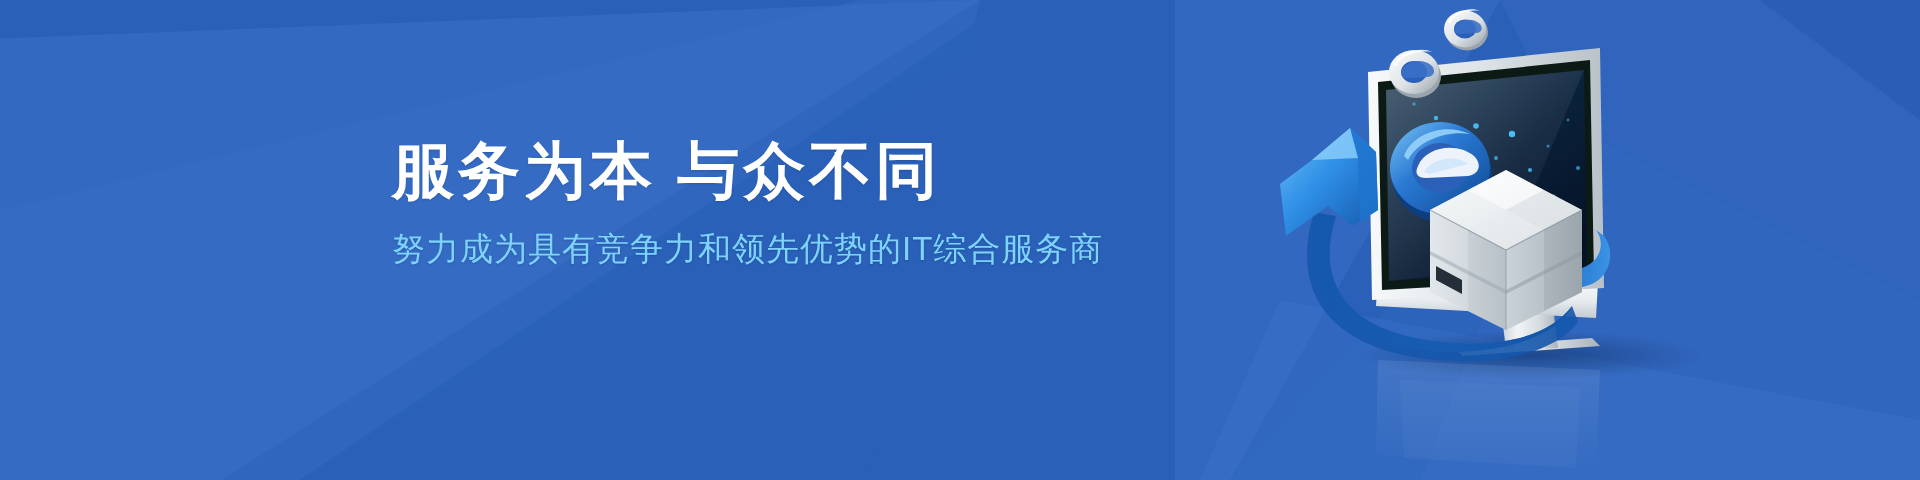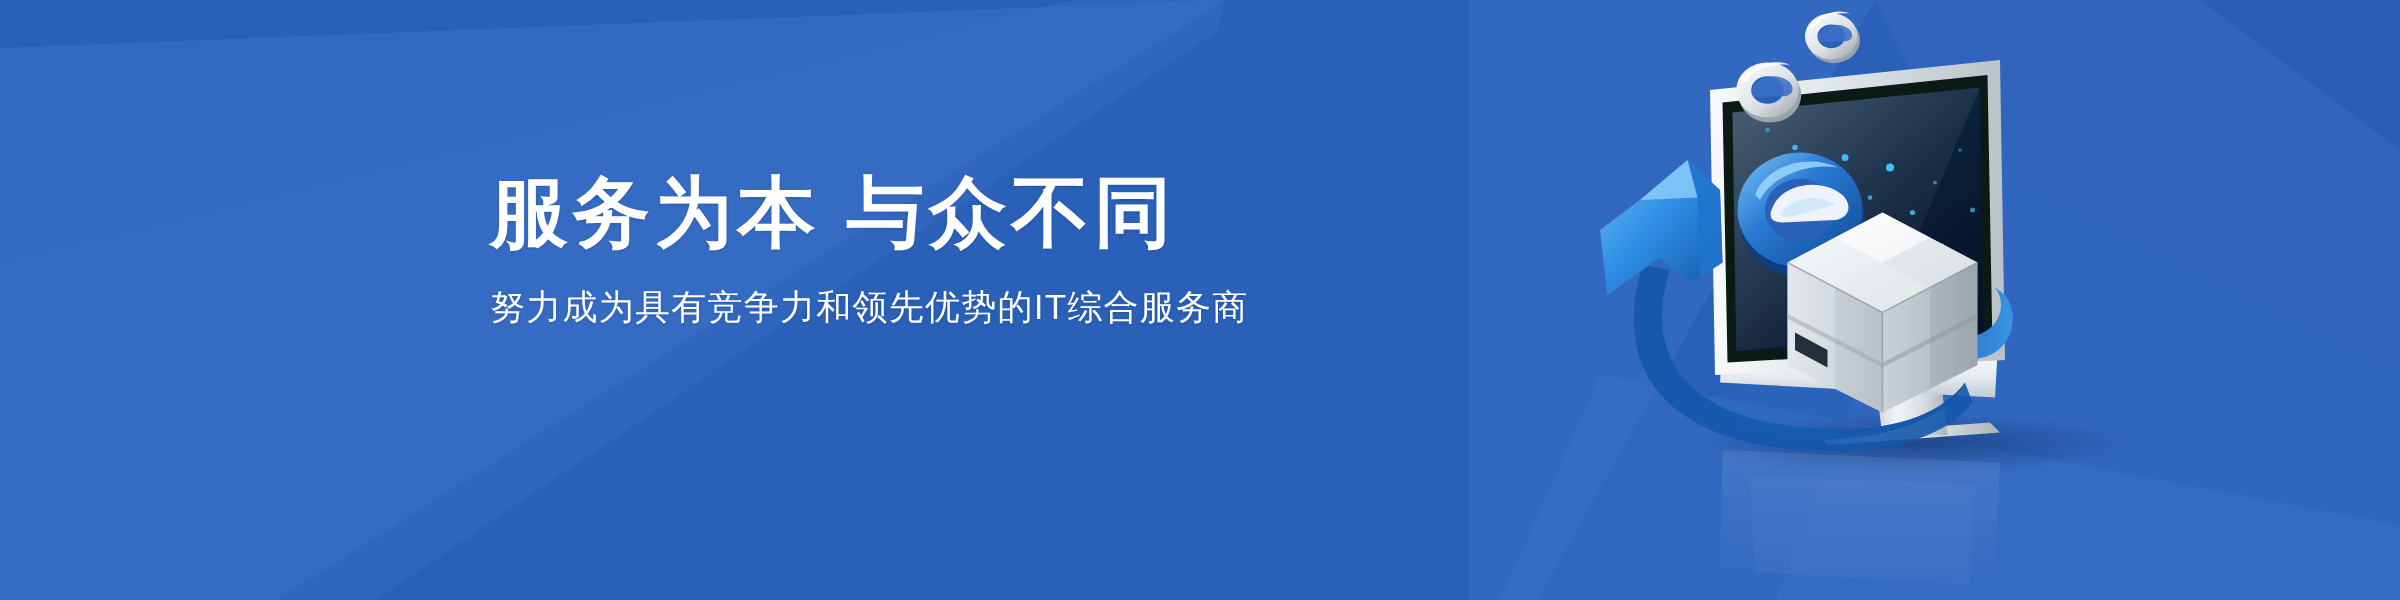--- a/index.html
+++ b/index.html
@@ -32,22 +32,22 @@
     color:#ffffff;
     font-size:62px;
     font-weight:bold;
     letter-spacing:4px;
     line-height:1.08;
     white-space:nowrap;
     text-shadow:0 1px 2px rgba(10,40,90,.22);
   }
   #subtitle {
     margin-top:22px;
-    color:#ffffff;
-    font-size:28px;
+    color:#7dd3fc;
+    font-size:33px;
     font-weight:400;
     letter-spacing:1px;
     white-space:nowrap;
     text-shadow:0 1px 2px rgba(10,40,90,.25);
   }
   
   #artwork {
     position:absolute;
     right:0; top:0;
     width:720px; height:480px;

